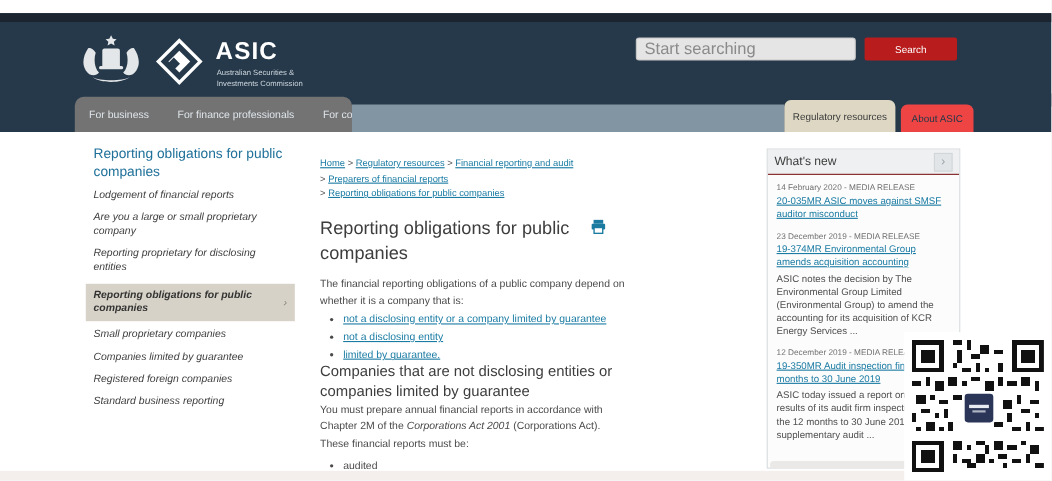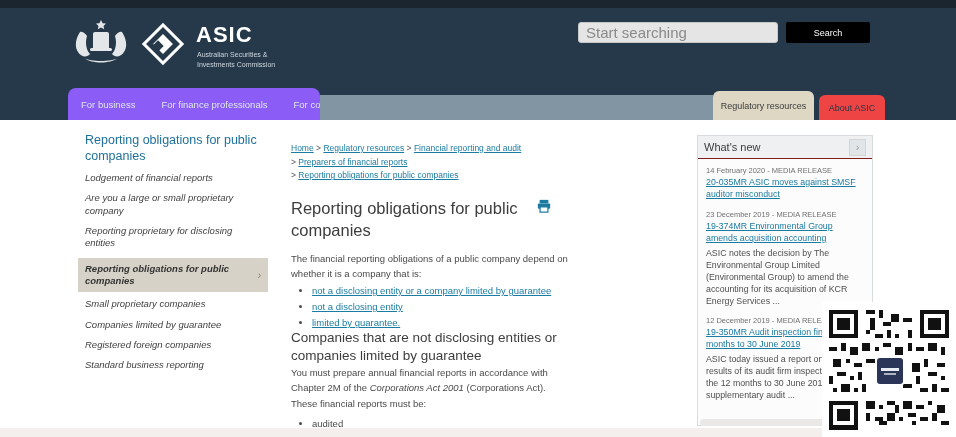--- a/index.html
+++ b/index.html
@@ -1,35 +1,35 @@
 <!DOCTYPE html>
 <html><head>
 <meta charset="utf-8">
 <style>
   * { margin:0; padding:0; box-sizing:border-box; }
   body { background:#e9e9e9; font-family:"Liberation Sans", sans-serif; }
   .canvas { position:relative; width:956px; height:437px; background:#ffffff; overflow:hidden; }
 
   
-  .hdr { position:absolute; left:0; top:0; width:956px; height:85px; background:#26394a; }
+  .hdr { position:absolute; left:0; top:12px; width:956px; height:85px; background:#26394a; }
   .hdr-topline { position:absolute; left:0; top:0; width:956px; height:8px; background:#1a2530; }
   .crest { position:absolute; left:70px; top:18px; }
   .diamond-wrap { position:absolute; left:142px; top:23px; width:42px; height:42px; }
   .diamond-outer { position:absolute; left:6px; top:6px; width:30px; height:30px; border:3px solid #fff; transform:rotate(45deg); }
   .diamond-inner { position:absolute; left:14px; top:14px; width:14px; height:14px; background:#fff; transform:rotate(45deg); }
   .diamond-notch { position:absolute; left:12px; top:19px; width:8px; height:8px; background:#26394a; transform:rotate(45deg); }
   .brand-name { position:absolute; left:196px; top:22px; color:#fff; font-size:22px; font-weight:bold; letter-spacing:1px; }
   .brand-tag { position:absolute; left:197px; top:50px; color:#cdd6dd; font-size:7px; line-height:1.4; }
   .search-input { position:absolute; left:578px; top:22px; width:200px; height:21px; border:1px solid #c8c8c8; border-radius:3px; background:#e5e5e5; font-size:15px; color:#444; padding:0 7px; font-family:"Liberation Sans",sans-serif; }
   .search-input::placeholder { color:#8a8a8a; }
-  .search-btn { position:absolute; left:786px; top:22px; width:84px; height:21px; background:#000000; border:none; border-radius:2px; color:#fff; font-size:9px; cursor:pointer; font-family:"Liberation Sans",sans-serif; }
+  .search-btn { position:absolute; left:786px; top:22px; width:84px; height:21px; background:#b91c1c; border:none; border-radius:2px; color:#fff; font-size:9px; cursor:pointer; font-family:"Liberation Sans",sans-serif; }
 
   
   .nav-row { position:absolute; left:0; top:85px; width:956px; height:35px; background:#26394a; }
-  .nav-left-tabs { position:absolute; left:68px; top:88px; width:252px; height:32px; background:#8b5cf6; border-radius:8px 8px 0 0; display:flex; align-items:center; }
+  .nav-left-tabs { position:absolute; left:68px; top:88px; width:252px; height:32px; background:#737373; border-radius:8px 8px 0 0; display:flex; align-items:center; }
   .nav-left-tabs .nav-item { color:#dfe6eb; font-size:9.5px; padding:0 13px; cursor:pointer; white-space:nowrap; }
   .nav-gray { position:absolute; left:320px; top:95px; width:393px; height:25px; background:#8295a3; }
   .tab-reg { position:absolute; left:713px; top:91px; width:101px; height:29px; background:#ddd7c3; border-radius:6px 6px 0 0; display:flex; align-items:center; justify-content:center; font-size:9px; color:#3b3b3b; cursor:pointer; }
   .tab-about { position:absolute; left:819px; top:95px; width:66px; height:25px; background:#ef4444; border-radius:6px 6px 0 0; display:flex; align-items:center; justify-content:center; font-size:9px; color:#243848; cursor:pointer; }
 
   
   .side-title { position:absolute; left:85px; top:132px; width:182px; color:#20719a; font-size:12.5px; line-height:1.3; }
   .side-list { position:absolute; left:85px; top:172px; width:180px; }
   .side-item { font-size:9.5px; color:#3f3f3f; line-height:1.3; margin-bottom:8px; cursor:pointer;font-style:italic; }
   .side-item.active { background:#d6d2c7; font-weight:bold; color:#333; padding:5px 7px; margin:2px 0 6px -7px; width:190px; display:flex; justify-content:space-between; align-items:center; }

